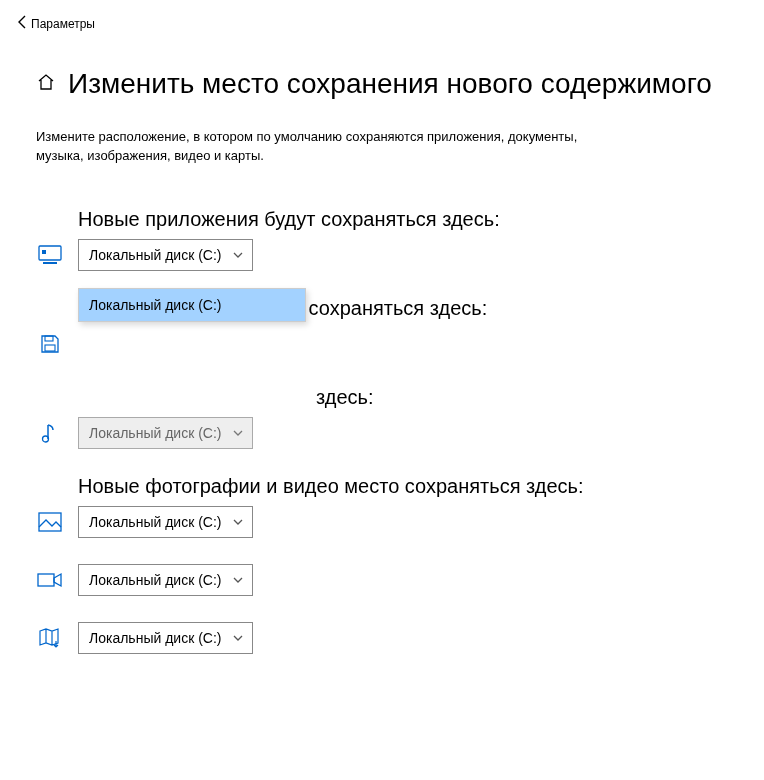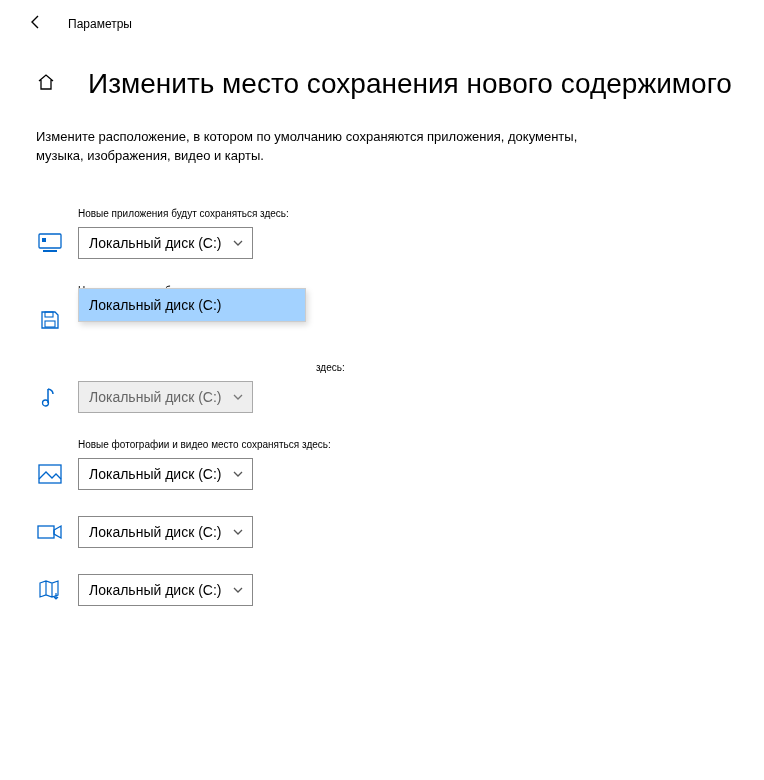--- a/index.html
+++ b/index.html
@@ -8,37 +8,36 @@
     font-family: "Segoe UI", Tahoma, sans-serif;
     background: #ffffff;
     color: #000000;
     width: 764px;
     height: 780px;
     overflow: hidden;
   }
   .topbar {
     display: flex;
     align-items: center;
-    padding: 14px 20px 8px 28px;
-    gap: 24px;
+    padding: 14px 20px 8px 15px;
   }
   .back-arrow {
     font-size: 16px;
     color: #000;
     cursor: pointer;
   }
   .app-name {
     font-size: 12px;
     color: #000;
   }
   .header-row {
     display: flex;
     align-items: center;
     padding: 26px 20px 8px 36px;
-    gap: 32px;
+    gap: 12px;
   }
   .home-icon {
     font-size: 18px;
     color: #000;
     cursor: pointer;
   }
   .page-title {
     font-size: 28px;
     font-weight: 400;
     color: #000;
@@ -50,21 +49,21 @@
     max-width: 640px;
   }
   .settings-area {
     padding: 10px 36px;
     position: relative;
   }
   .setting-block {
     margin-top: 26px;
   }
   .setting-label {
-    font-size: 10px;
+    font-size: 20px;
     margin-left: 42px;
     margin-bottom: 8px;
   }
   .setting-row {
     display: flex;
     align-items: center;
     gap: 14px;
   }
   .icon-slot {
     width: 28px;

